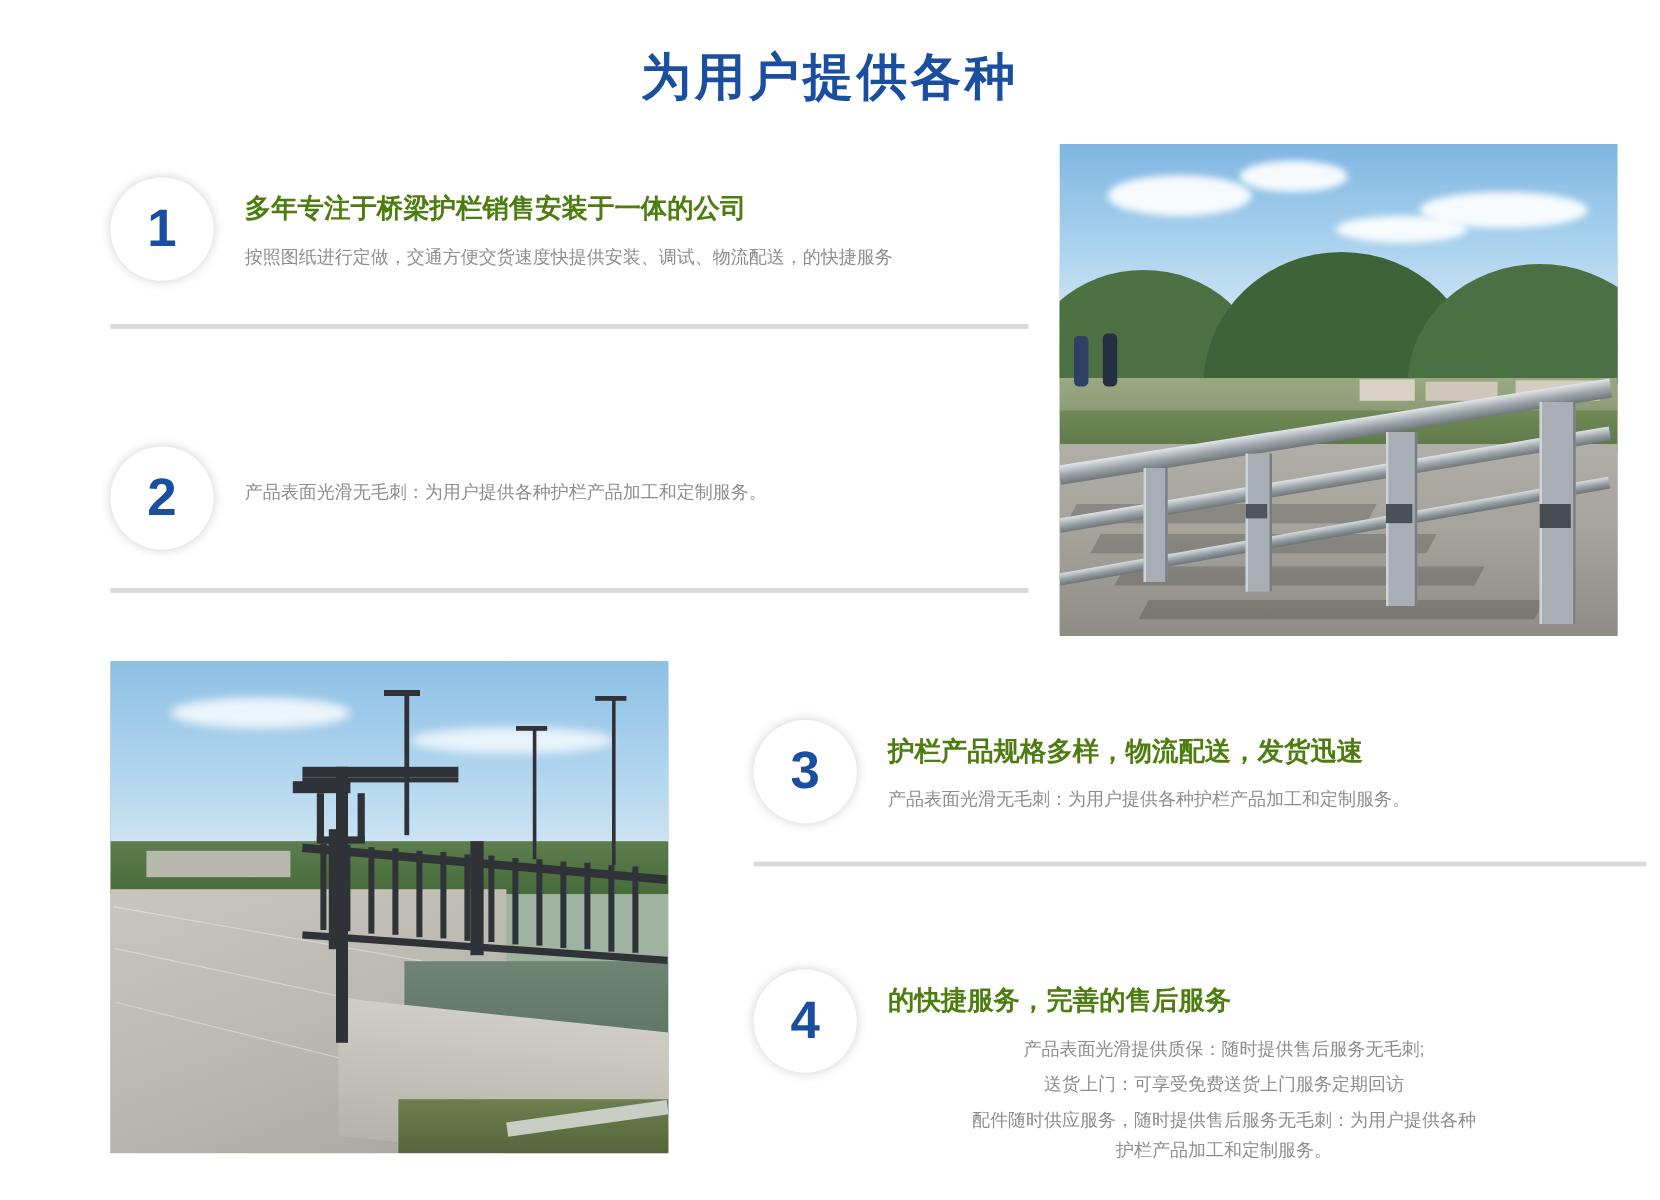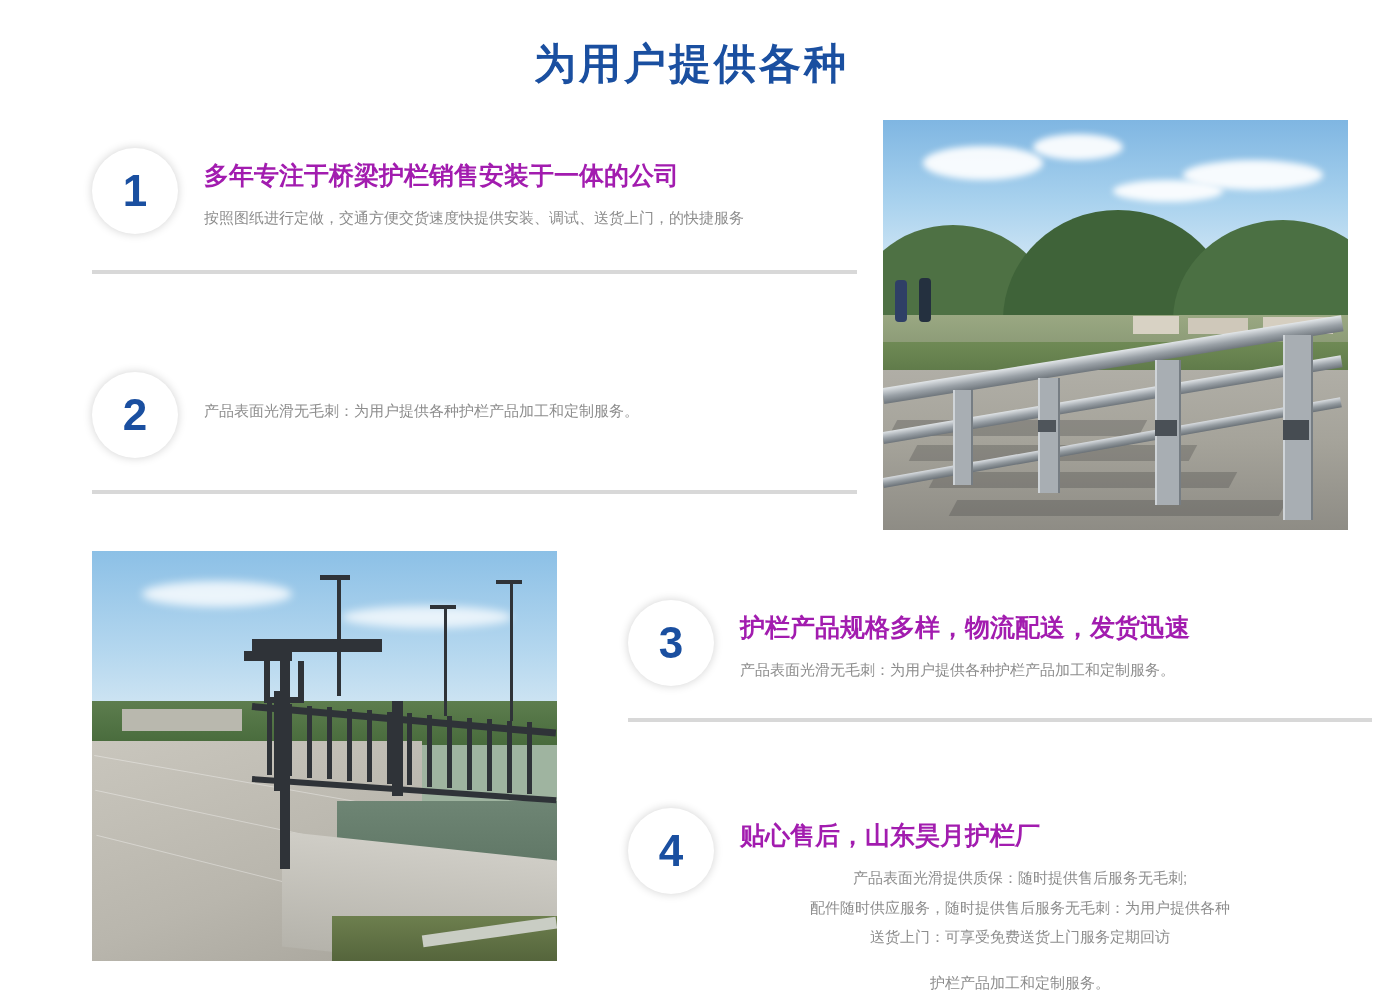--- a/index.html
+++ b/index.html
@@ -49,23 +49,23 @@
     color: #1a4fa0;
     flex: 0 0 auto;
   }
 
   .feature-text {
     margin-left: 26px;
     padding-top: 12px;
   }
 
   .feature-heading {
-    font-size: 25px;
+    font-size: 22px;
     font-weight: bold;
-    color: #a21caf;
+    color: #4d7c0f;
     line-height: 1.25;
     white-space: nowrap;
   }
 
   .feature-desc {
     margin-top: 14px;
     font-size: 15px;
     color: #8d8d8d;
     line-height: 1.7;
     white-space: nowrap;
@@ -177,21 +177,21 @@
 </style>
 </head>
 <body>
 
 <div class="page-title">为用户提供各种</div>
 
 <div class="feature" style="left:92px; top:148px;">
   <div class="badge">1</div>
   <div class="feature-text">
     <div class="feature-heading">多年专注于桥梁护栏销售安装于一体的公司</div>
-    <div class="feature-desc">按照图纸进行定做，交通方便交货速度快提供安装、调试、送货上门，的快捷服务</div>
+    <div class="feature-desc">按照图纸进行定做，交通方便交货速度快提供安装、调试、物流配送，的快捷服务</div>
   </div>
 </div>
 <div class="divider" style="left:92px; top:270px; width:765px;"></div>
 
 <div class="feature" style="left:92px; top:372px;">
   <div class="badge">2</div>
   <div class="feature-text">
     <div class="feature-desc">产品表面光滑无毛刺：为用户提供各种护栏产品加工和定制服务。</div>
   </div>
 </div>
@@ -202,25 +202,25 @@
   <div class="feature-text">
     <div class="feature-heading">护栏产品规格多样，物流配送，发货迅速</div>
     <div class="feature-desc">产品表面光滑无毛刺：为用户提供各种护栏产品加工和定制服务。</div>
   </div>
 </div>
 <div class="divider" style="left:628px; top:718px; width:744px;"></div>
 
 <div class="feature" style="left:628px; top:808px;">
   <div class="badge">4</div>
   <div class="feature-text" style="width:560px;">
-    <div class="feature-heading">贴心售后，山东昊月护栏厂</div>
+    <div class="feature-heading">的快捷服务，完善的售后服务</div>
     <div class="feature-desc centered">产品表面光滑提供质保：随时提供售后服务无毛刺;</div>
+    <div class="feature-desc centered" style="margin-top:4px;">送货上门：可享受免费送货上门服务定期回访</div>
     <div class="feature-desc centered" style="margin-top:4px;">配件随时供应服务，随时提供售后服务无毛刺：为用户提供各种</div>
-    <div class="feature-desc centered" style="margin-top:4px;">送货上门：可享受免费送货上门服务定期回访</div>
-    <div class="feature-desc centered" style="margin-top:20px;">护栏产品加工和定制服务。</div>
+    <div class="feature-desc centered" style="margin-top:0;">护栏产品加工和定制服务。</div>
   </div>
 </div>
 
 <div class="photo" id="photo-bridge-railing">
   <div class="sky"></div>
   <div class="cloud" style="left:40px; top:26px; width:120px; height:34px;"></div>
   <div class="cloud" style="left:150px; top:14px; width:90px; height:26px;"></div>
   <div class="cloud" style="left:300px; top:40px; width:140px; height:30px;"></div>
   <div class="cloud" style="left:230px; top:60px; width:110px; height:22px;"></div>
 

